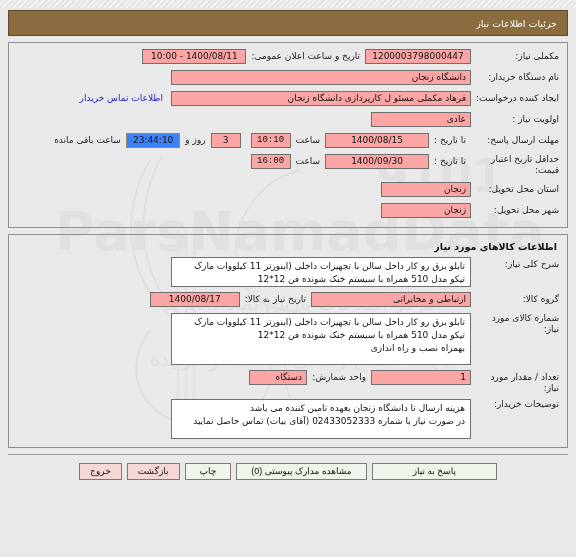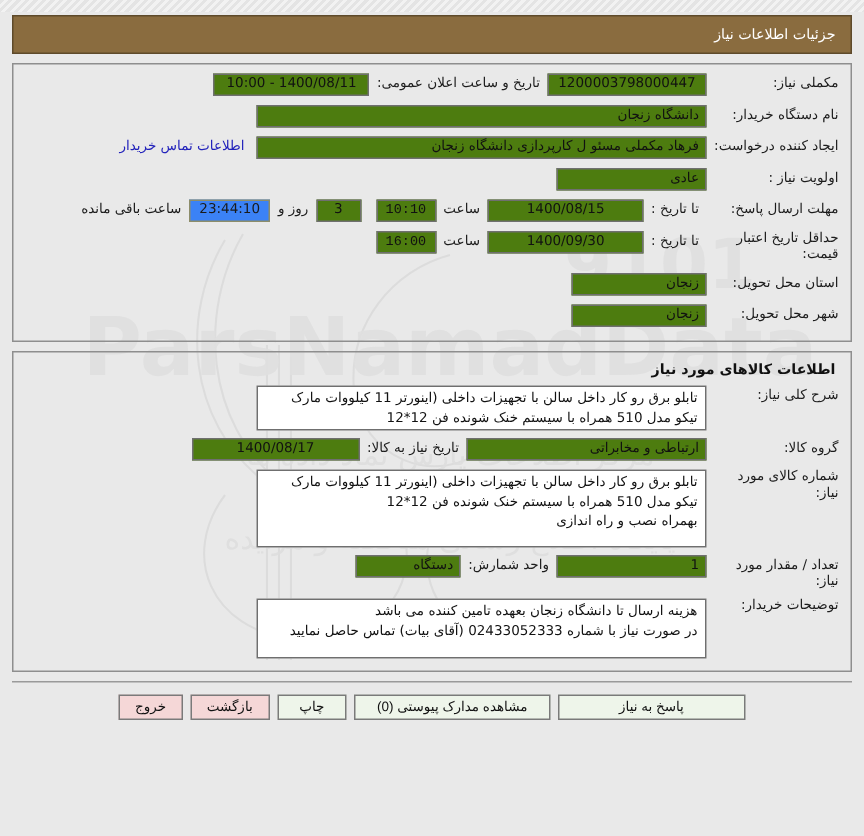--- a/index.html
+++ b/index.html
@@ -99,21 +99,21 @@
     font-size: 9px;
     color: #1c1c1c;
     padding-top: 2px;
     line-height: 1.25;
     box-sizing: border-box;
     padding-left: 4px;
   }
   .lbl.two-line { padding-top: 0; }
 
   .fld {
-    background: #4d7c0f;
+    background: #fca5a5;
     border: 1px solid #6f6f6f;
     box-sizing: border-box;
     height: 15px;
     line-height: 13px;
     font-size: 9px;
     padding: 0 4px;
     color: #111;
     text-align: right;
     overflow: hidden;
     white-space: nowrap;
@@ -122,23 +122,23 @@
   .fld.num    { text-align: center; font-family: "DejaVu Sans", sans-serif; }
 
   .w-need   { width: 106px; }
   .w-wide   { width: 300px; }
   .w-date   { width: 104px; }
   .w-time   { width: 40px; font-family: Liberation Mono, monospace; }
   .w-small  { width: 30px; }
   .w-prio   { width: 100px; }
   .w-prov   { width: 90px; }
   .w-group  { width: 160px; }
-  .w-gdate  { width: 112px; }
+  .w-gdate  { width: 90px; }
   .w-qty    { width: 100px; }
-  .w-unit   { width: 70px; padding-left: 20px; }
+  .w-unit   { width: 58px; padding-left: 20px; }
 
   .inline-lbl {
     font-size: 9px;
     padding: 2px 5px 0 5px;
     color: #1c1c1c;
     white-space: nowrap;
   }
 
   .link {
     color: #2222bb;

